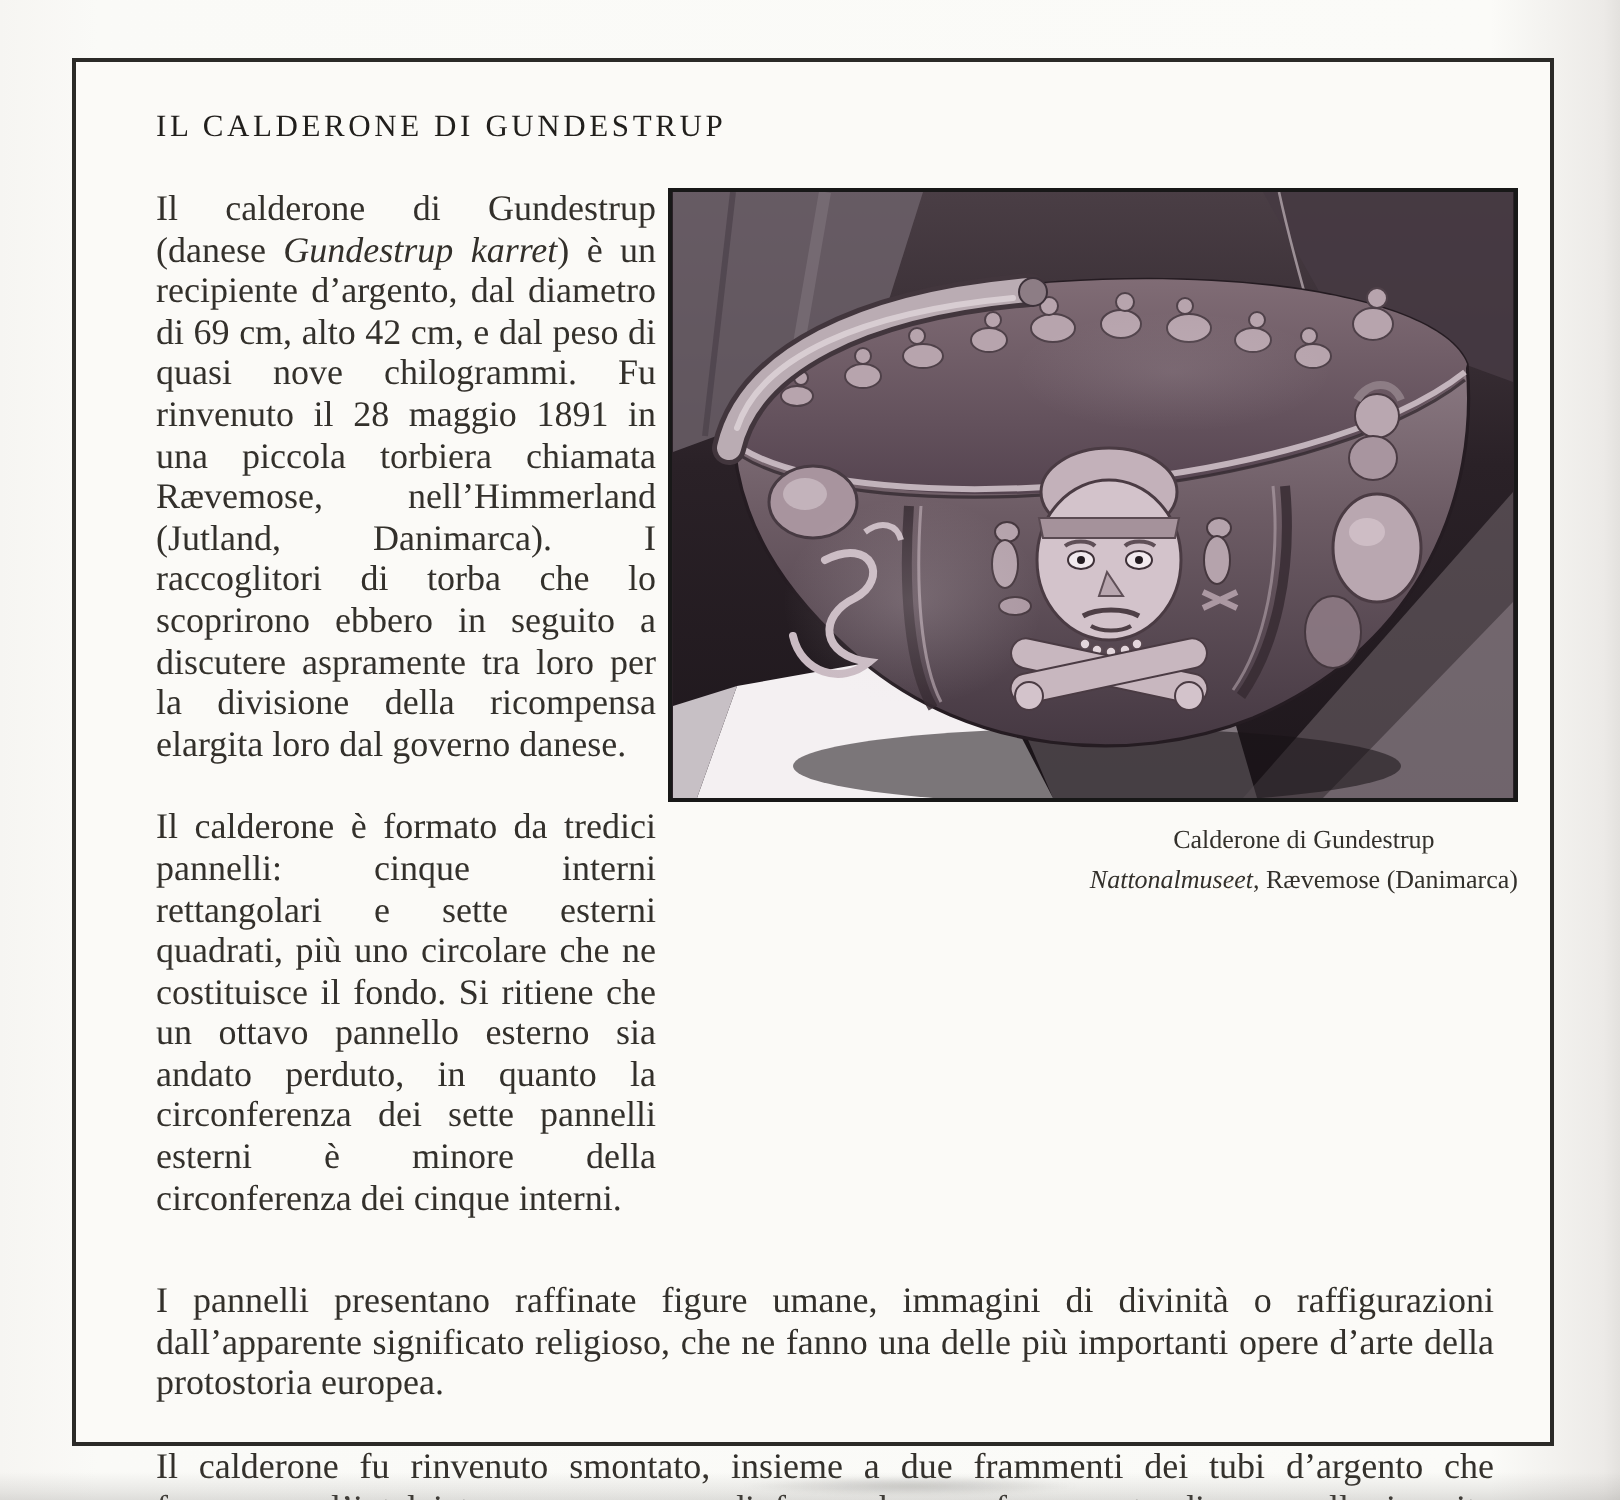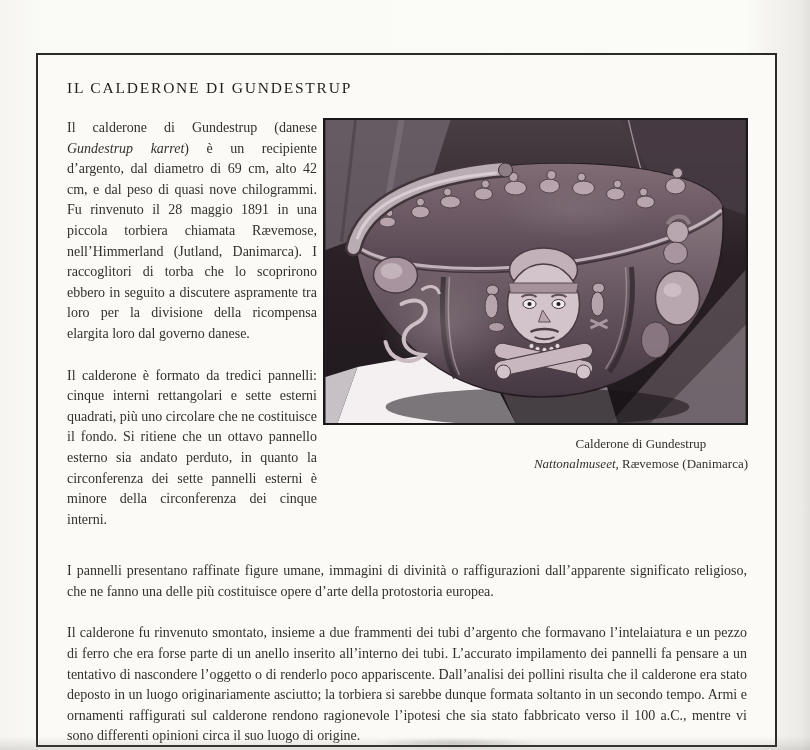--- a/index.html
+++ b/index.html
@@ -22,33 +22,32 @@
   }
   .scan-smudge{
     position:absolute;left:370px;bottom:2px;width:170px;height:10px;border-radius:50%;
     background:radial-gradient(ellipse at center,rgba(90,88,86,.28),rgba(90,88,86,0) 70%);
     filter:blur(1px);
   }
   .frame{
     position:absolute;left:36px;top:29px;width:741px;height:694px;
     box-sizing:border-box;border:2px solid var(--frame);
     background:var(--paper);
-    padding:24px 28px 0 29px;
-    margin-top:24px;
+    padding:24px 28px 0 40px;
   }
   h1.title{
     margin:0 0 21px 0;
     font-size:15.5px;font-weight:normal;letter-spacing:1.8px;
     color:#211f1c;
   }
   .cols{display:flex;gap:6px;}
   .col-text{width:250px;flex:0 0 250px;}
   .col-text p, .wide p{
     margin:0 0 21px 0;
-    font-size:14px;line-height:20.6px;text-align:justify;
+    font-size:18px;line-height:20.6px;text-align:justify;
     color:var(--ink);
   }
   .col-fig{flex:1;display:flex;flex-direction:column;align-items:flex-end;}
   .photo{
     width:421px;height:303px;box-sizing:content-box;
     border:2px solid #181818;background:var(--photo-bg);
     display:block;
   }
   .caption{margin-top:9px;text-align:center;font-size:13px;line-height:20px;}
   .caption .cap1{display:block;}
@@ -206,20 +205,20 @@
       </svg>
 
       <figcaption class="caption">
         <span class="cap1">Calderone di Gundestrup</span>
         <span class="cap2"><span class="ital">Nattonalmuseet</span><span>, Rævemose (Danimarca)</span></span>
       </figcaption>
     </figure>
   </div>
 
   <div class="wide">
-    <p>I pannelli presentano raffinate figure umane, immagini di divinità o raffigurazioni dall’apparente significato religioso, che ne fanno una delle più costituisce opere d’arte della protostoria europea.</p>
+    <p>I pannelli presentano raffinate figure umane, immagini di divinità o raffigurazioni dall’apparente significato religioso, che ne fanno una delle più importanti opere d’arte della protostoria europea.</p>
     <p>Il calderone fu rinvenuto smontato, insieme a due frammenti dei tubi d’argento che formavano l’intelaiatura e un pezzo di ferro che era forse parte di un anello inserito all’interno dei tubi. L’accurato impilamento dei pannelli fa pensare a un tentativo di nascondere l’oggetto o di renderlo poco appariscente. Dall’analisi dei pollini risulta che il calderone era stato deposto in un luogo originariamente asciutto; la torbiera si sarebbe dunque formata soltanto in un secondo tempo. Armi e ornamenti raffigurati sul calderone rendono ragionevole l’ipotesi che sia stato fabbricato verso il 100 a.C., mentre vi sono differenti opinioni circa il suo luogo di origine.</p>
   </div>
 
 </div>
 
 <div class="scan-smudge"></div>
 <div class="scan-edge-bottom"></div>
 
 </body></html>

